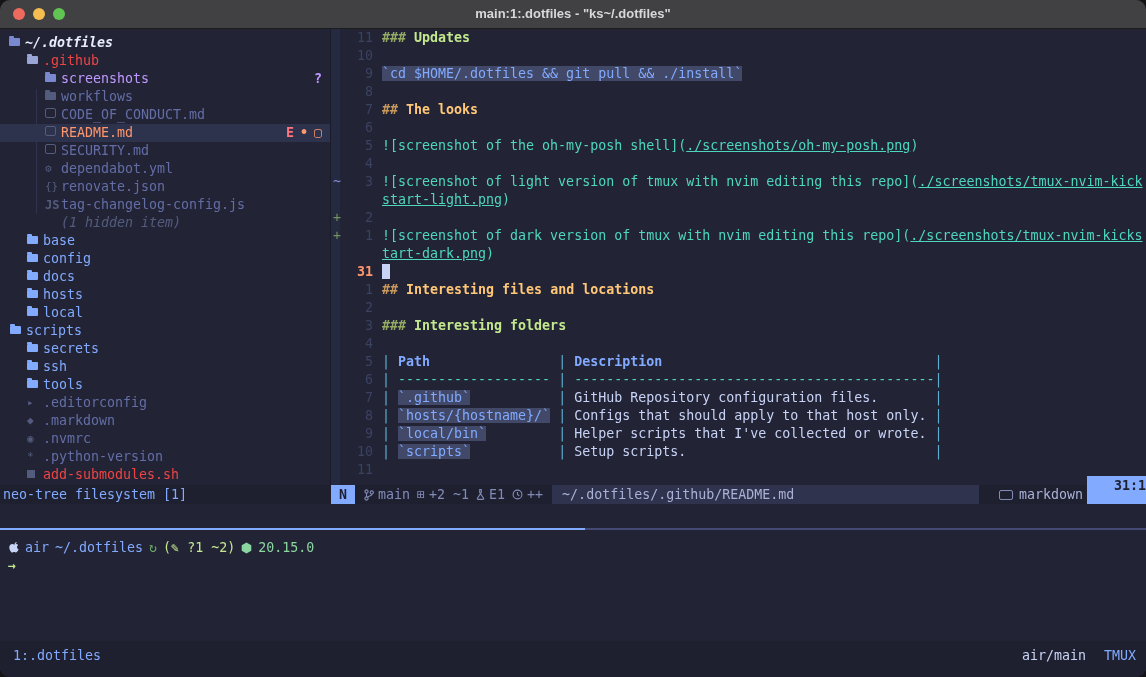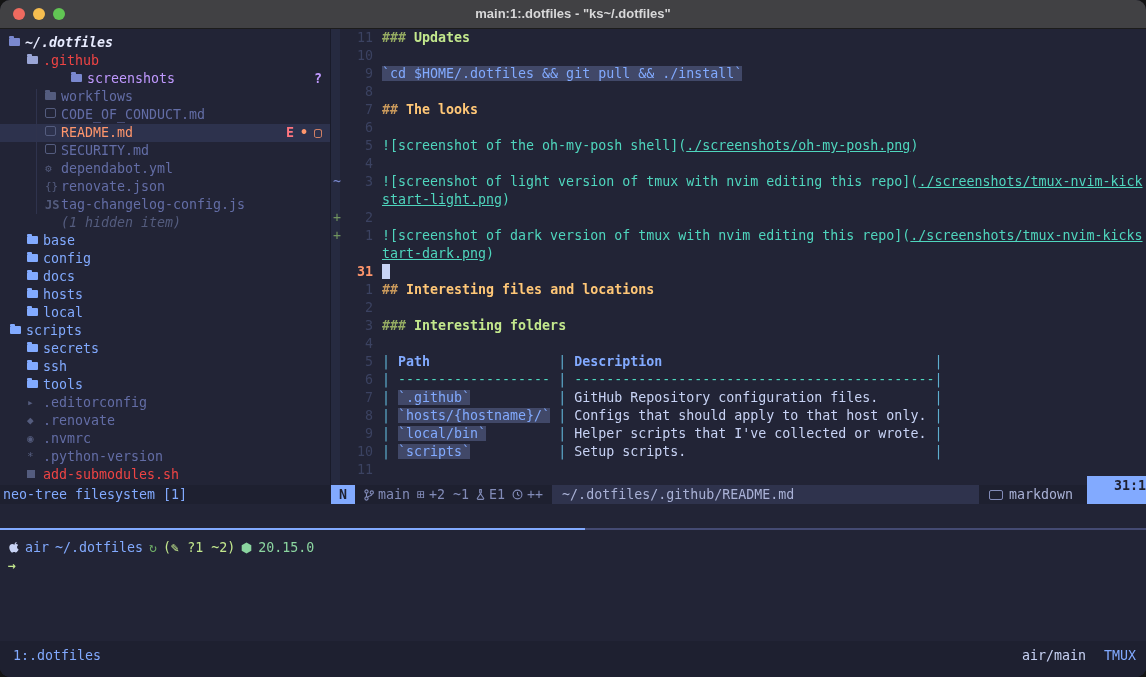--- a/index.html
+++ b/index.html
@@ -63,21 +63,21 @@
   .s-fg{color:#c8d3f5;}
   .s-pl{color:#c8d3f5;}
   
   .statusline{position:absolute;left:0;top:456px;width:1146px;height:19px;background:#1e2030;display:flex;align-items:center;}
   .neo-status{width:331px;flex:none;color:#82aaff;padding-left:3px;box-sizing:border-box;}
   .sl-mode{width:24px;height:19px;background:#82aaff;color:#1e2030;font-weight:bold;text-align:center;flex:none;line-height:19px;}
   .sl-left{display:flex;align-items:center;gap:7px;padding:0 9px;color:#828bb8;flex:none;}
   .sl-item{display:inline-flex;align-items:center;gap:4px;}
   .sl-file{width:427px;flex:none;height:19px;line-height:19px;background:#2f334d;color:#a9b1d6;padding-left:10px;box-sizing:border-box;}
   .sl-spacer{flex:1;}
-  .sl-ft{display:inline-flex;align-items:center;gap:6px;color:#a9b1d6;padding-right:14px;}
+  .sl-ft{display:inline-flex;align-items:center;gap:6px;color:#a9b1d6;padding-right:4px;}
   .mdicon{width:12px;height:8px;border:1px solid #828bb8;border-radius:2px;display:inline-block;}
   .sl-pos{width:59px;height:37px;line-height:19px;background:#82aaff;color:#1e2030;font-weight:bold;text-align:right;flex:none;}
   .slsvg{display:block;}
   
   .cmdline{position:absolute;left:0;top:475px;width:1146px;height:24px;background:#222436;}
   .pborder{position:absolute;top:499px;height:2px;}
   .pborder.active{left:0;width:585px;background:#82aaff;}
   .pborder.inactive{left:585px;width:561px;background:#444a73;}
   .shell{position:absolute;left:0;top:501px;width:1146px;height:111px;background:#222436;}
   .pline{position:absolute;left:8px;display:flex;align-items:center;gap:6px;white-space:pre;}
@@ -120,21 +120,21 @@
           <span class="tlabel">~/.dotfiles</span>
           <span class="tspace"></span>
         </div>
         <div class="trow c-light" style="padding-left: 27px;">
           <span class="ticon ic-lightslate">
             <span><i class="i-folder"></i></span>
           </span>
           <span class="tlabel">.github</span>
           <span class="tspace"></span>
         </div>
-        <div class="trow c-purple" style="padding-left: 71px; justify-content: center;">
+        <div class="trow c-purple" style="padding-left: 45px; justify-content: center;">
           <span class="ticon ic-slate">
             <span><i class="i-folder"></i></span>
           </span>
           <span class="tlabel">screenshots</span>
           <span class="tspace"></span>
           <span class="tbadges">
             <span class="b-purple">?</span>
           </span>
         </div>
         <div class="trow c-dim" style="padding-left: 45px;">
@@ -263,21 +263,21 @@
           <span class="ticon ic-dim">
             <span>▸</span>
           </span>
           <span class="tlabel">.editorconfig</span>
           <span class="tspace"></span>
         </div>
         <div class="trow c-dim" style="padding-left: 27px;">
           <span class="ticon ic-dim">
             <span>◆</span>
           </span>
-          <span class="tlabel">.renovate</span>
+          <span class="tlabel">.markdown</span>
           <span class="tspace"></span>
         </div>
         <div class="trow c-dim" style="padding-left: 27px;">
           <span class="ticon ic-dim">
             <span>◉</span>
           </span>
           <span class="tlabel">.nvmrc</span>
           <span class="tspace"></span>
         </div>
         <div class="trow c-dim" style="padding-left: 27px;">

